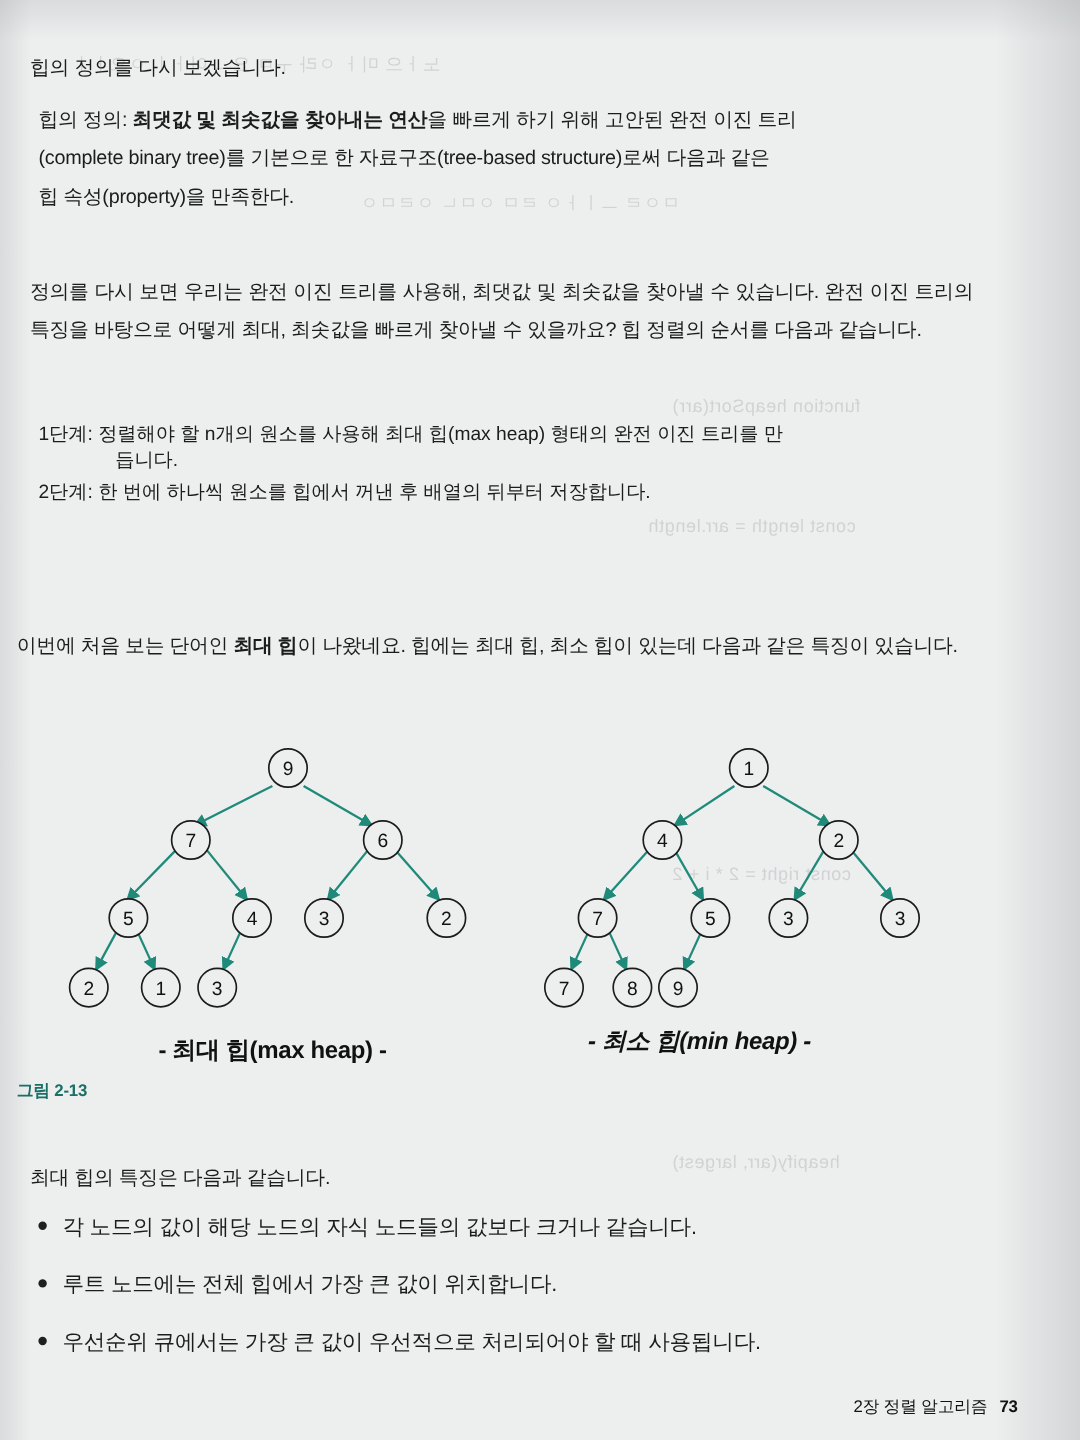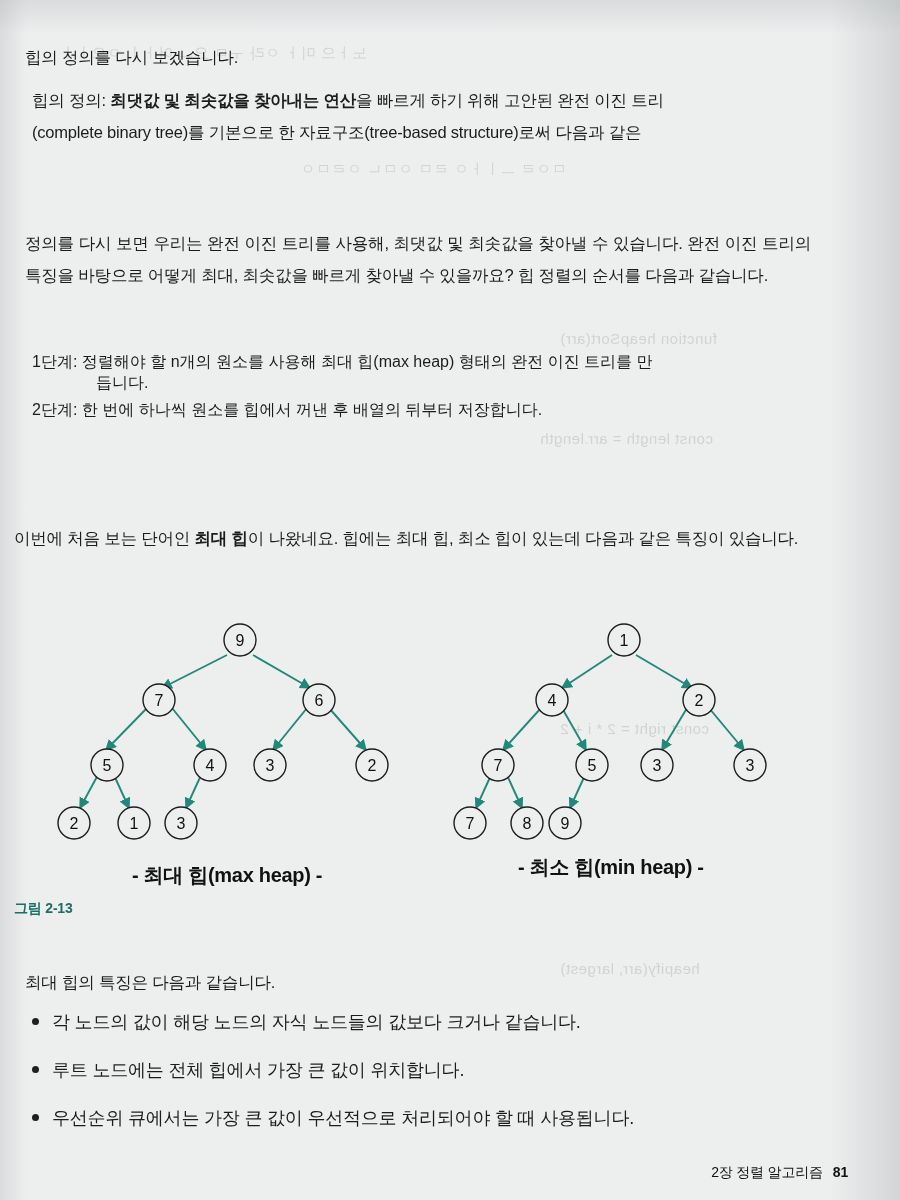--- a/index.html
+++ b/index.html
@@ -90,21 +90,21 @@
   .figure svg { display: block; }
   .figcaption {
     position: absolute;
     font-size: 20px;
     font-weight: 700;
     letter-spacing: -0.3px;
     color: #111;
     white-space: nowrap;
   }
   .cap-max { left: 118px; top: 252px; }
-  .cap-min { left: 504px; top: 244px; }
+  .cap-min { left: 476px; top: 244px; font-style: italic; }
 
   .fig-label {
     position: absolute;
     left: 14px;
     top: 900px;
     font-size: 14px;
     font-weight: 700;
     color: #1a6f66;
     letter-spacing: -0.2px;
   }
@@ -165,20 +165,21 @@
     <div class="bleed" style="left:540px; top:430px;">const length = arr.length</div>
     <div class="bleed" style="left:560px; top:720px;">const right = 2 * i + 2</div>
     <div class="bleed" style="left:560px; top:960px;">heapify(arr, largest)</div>
 
     <p class="body para-1">힙의 정의를 다시 보겠습니다.</p>
 
     <div class="para-def">
       <p class="body" style="margin:0;">
         <span class="line">힙의 정의: <b>최댓값 및 최솟값을 찾아내는 연산</b>을 빠르게 하기 위해 고안된 완전 이진 트리</span>
         <span class="line">(complete binary tree)를 기본으로 한 자료구조(tree-based structure)로써 다음과 같은</span>
+        <span class="line">힙 속성(property)을 만족한다.</span>
       </p>
     </div>
 
     <p class="body para-after">정의를 다시 보면 우리는 완전 이진 트리를 사용해, 최댓값 및 최솟값을 찾아낼 수 있습니다. 완전 이진 트리의 특징을 바탕으로 어떻게 최대, 최솟값을 빠르게 찾아낼 수 있을까요? 힙 정렬의 순서를 다음과 같습니다.</p>
 
     <div class="steps">
       <div class="body step">
         <span>1단계:</span>
         <span>정렬해야 할 n개의 원소를 사용해 최대 힙(max heap) 형태의 완전 이진 트리를 만</span>
         <span class="indent">듭니다.</span>
@@ -298,17 +299,17 @@
 
     <p class="body para-feature">최대 힙의 특징은 다음과 같습니다.</p>
 
     <ul class="bullets">
       <li>각 노드의 값이 해당 노드의 자식 노드들의 값보다 크거나 같습니다.</li>
       <li>루트 노드에는 전체 힙에서 가장 큰 값이 위치합니다.</li>
       <li>우선순위 큐에서는 가장 큰 값이 우선적으로 처리되어야 할 때 사용됩니다.</li>
     </ul>
 
     <div class="footer">
-      <span>2장 정렬 알고리즘</span><span class="pageno">81</span>
+      <span>2장 정렬 알고리즘</span><span class="pageno">73</span>
     </div>
 
   </div>
 </div>
 
 </body></html>

